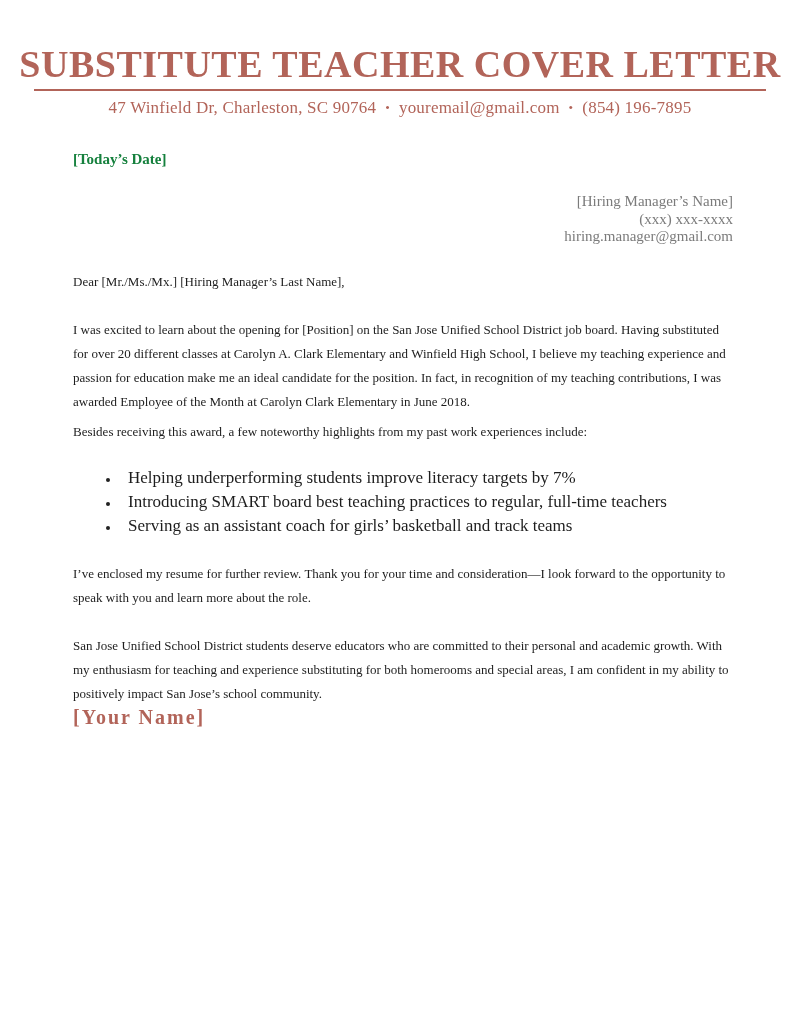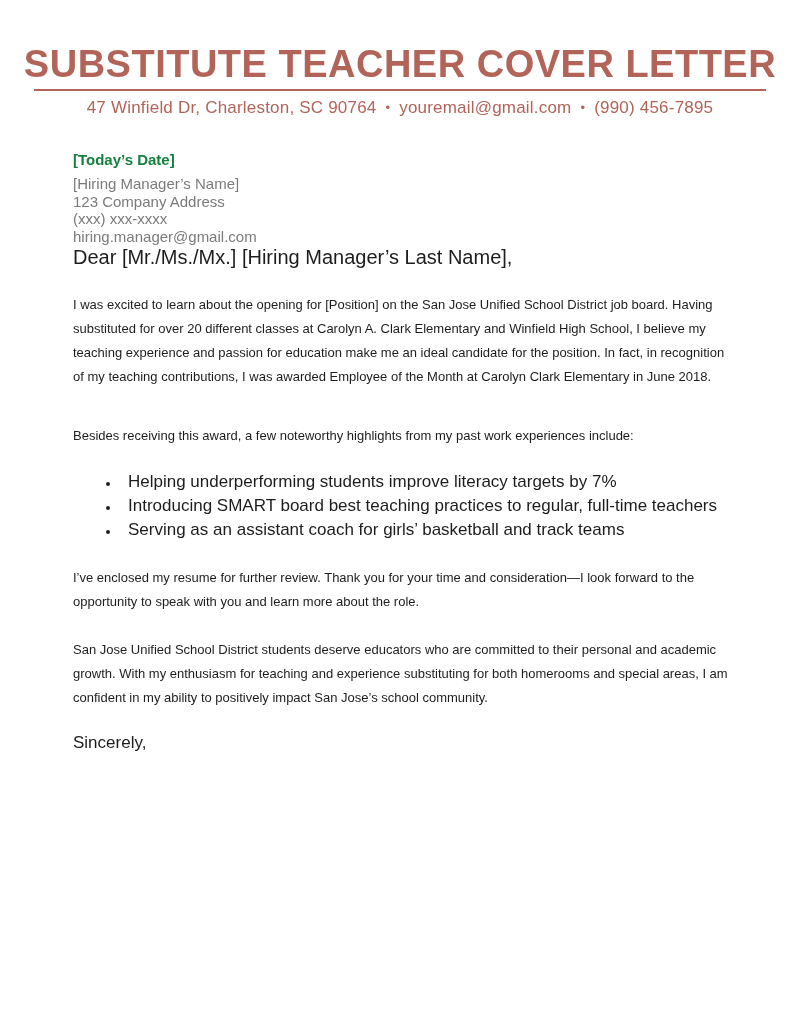--- a/index.html
+++ b/index.html
@@ -6,21 +6,21 @@
     --accent:#b26459;
     --ink:#1d1d1d;
     --muted:#7b7b7b;
   }
   *{margin:0;padding:0;box-sizing:border-box;}
   html,body{background:#ffffff;}
   .page{
     width:800px;height:757px;
     margin:0 auto;
     background:#ffffff;
-    font-family:Liberation Sans, sans-serif;
+    font-family:Liberation Serif, serif;
     color:var(--ink);
     overflow:hidden;
     position:relative;
   }
   .header{padding-top:44px;text-align:center;}
   .title{
     font-size:38px;
     line-height:40px;
     font-weight:700;
     letter-spacing:0.5px;
@@ -47,35 +47,37 @@
     width:660px;
     margin:0 auto 0 73px;
   }
   .date-line{
     margin-top:33px;
     font-size:15px;
     font-weight:700;
     color:#15803d;
   }
   .recipient{
-    margin-top:7px;
+    margin-top:25px;
     font-size:15px;
     line-height:17.5px;
     color:var(--muted);
+    text-align:right;
   }
   .salutation{
-    font-size:20px;
+    margin-top:24px;
+    font-size:13px;
     line-height:24px;
   }
   .para{
     margin-top:24px;
     font-size:13px;
     line-height:24px;
   }
-  .para.gap{margin-top:35px;}
+  .para.gap{margin-top:6px;}
   ul.highlights{
     margin-top:22px;
     padding-left:47px;
     list-style:disc;
   }
   ul.highlights li{
     font-size:17px;
     line-height:24px;
     padding-left:8px;
   }
@@ -94,50 +96,48 @@
 </style>
 </head>
 <body>
 
 <div class="page">
 
   <div class="header">
     <div class="title">SUBSTITUTE TEACHER COVER LETTER</div>
     <div class="rule"></div>
     <div class="contact-line">
-      <span>47 Winfield Dr, Charleston, SC 90764</span><span class="contact-sep">•</span><span>youremail@gmail.com</span><span class="contact-sep">•</span><span>(990) 456-7895</span>
+      <span>47 Winfield Dr, Charleston, SC 90764</span><span class="contact-sep">•</span><span>youremail@gmail.com</span><span class="contact-sep">•</span><span>(854) 196-7895</span>
     </div>
   </div>
 
   <div class="body-col">
 
     <div class="date-line">[Today’s Date]</div>
 
     <div class="recipient">
       <div>[Hiring Manager’s Name]</div>
-      <div>123 Company Address</div>
       <div>(xxx) xxx-xxxx</div>
       <div>hiring.manager@gmail.com</div>
     </div>
 
     <div class="salutation">Dear [Mr./Ms./Mx.] [Hiring Manager’s Last Name],</div>
 
     <div class="para">I was excited to learn about the opening for [Position] on the San Jose Unified School District job board. Having substituted for over 20 different classes at Carolyn A. Clark Elementary and Winfield High School, I believe my teaching experience and passion for education make me an ideal candidate for the position. In fact, in recognition of my teaching contributions, I was awarded Employee of the Month at Carolyn Clark Elementary in June 2018.</div>
 
     <div class="para gap">Besides receiving this award, a few noteworthy highlights from my past work experiences include:</div>
 
     <ul class="highlights">
       <li>Helping underperforming students improve literacy targets by 7%</li>
       <li>Introducing SMART board best teaching practices to regular, full-time teachers</li>
       <li>Serving as an assistant coach for girls’ basketball and track teams</li>
     </ul>
 
     <div class="para">I’ve enclosed my resume for further review. Thank you for your time and consideration—I look forward to the opportunity to speak with you and learn more about the role.</div>
 
     <div class="para">San Jose Unified School District students deserve educators who are committed to their personal and academic growth. With my enthusiasm for teaching and experience substituting for both homerooms and special areas, I am confident in my ability to positively impact San Jose’s school community.</div>
 
-    <div class="closing">Sincerely,</div>
 
     <div class="signature">[Your Name]</div>
 
   </div>
 
 </div>
 
 </body></html>

